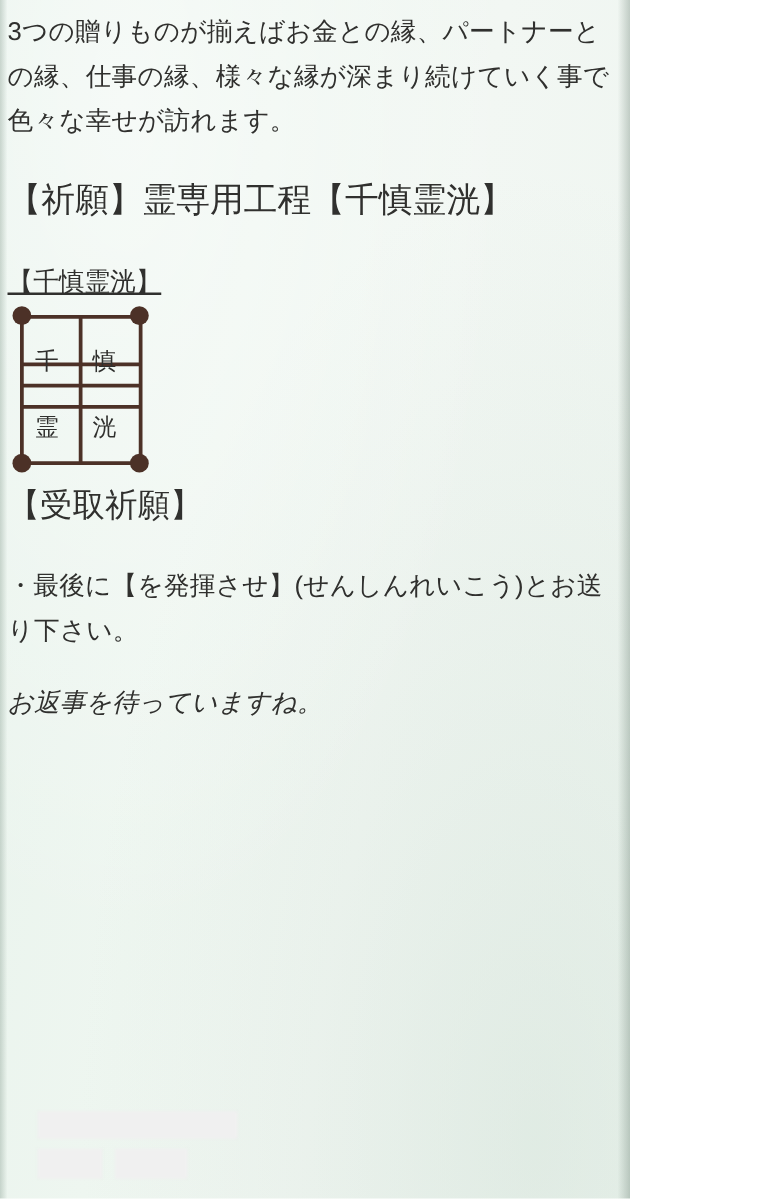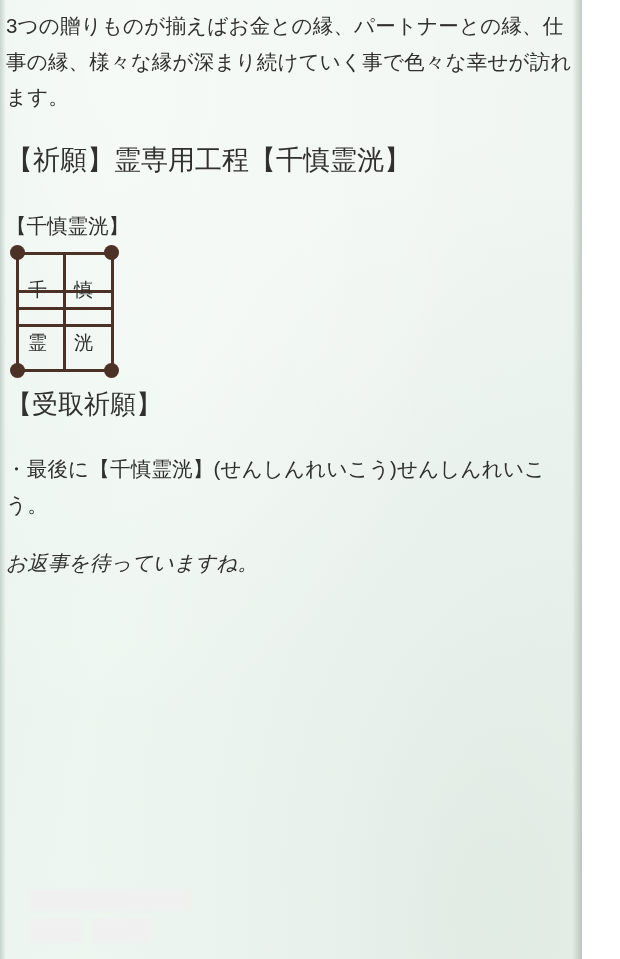--- a/index.html
+++ b/index.html
@@ -2,21 +2,21 @@
 <html><head>
 <meta charset="utf-8">
 <style>
   html, body {
     margin: 0;
     padding: 0;
     background: #ffffff;
   }
   #page {
     position: relative;
-    width: 582px;
+    width: 504px;
     height: 959px;
     background: linear-gradient(100deg, #e8f3ec 0%, #eef6f0 35%, #f2f7f3 60%, #eef5f0 100%);
     overflow: hidden;
     font-family: "Liberation Sans", "DejaVu Sans", sans-serif;
     color: #30302e;
   }
   
   #page::before {
     content: "";
     position: absolute;
@@ -62,20 +62,21 @@
     line-height: 1.74;
   }
   
   .sigil-wrap {
     margin: 0 0 8px 0;
   }
   .sigil-title {
     font-size: 20.5px;
     line-height: 1.6;
     margin-bottom: 2px;
+    text-decoration: underline;
   }
   .sigil {
     position: relative;
     width: 120px;
     height: 135px;
     margin-left: 2px;
   }
   .dot {
     position: absolute;
     width: 15px;
@@ -182,21 +183,21 @@
 
         <span class="gly g1">千</span>
         <span class="gly g2">慎</span>
         <span class="gly g3">霊</span>
         <span class="gly g4">洸</span>
       </div>
 
       <div class="sigil-footer">【受取祈願】</div>
     </div>
 
-    <p class="para">・最後に【千慎霊洸】(せんしんれいこう)せんしんれいこう。</p>
+    <p class="para">・最後に【を発揮させ】(せんしんれいこう)とお送り下さい。</p>
 
     <p class="para tight">お返事を待っていますね。</p>
   </div>
 
   <div class="redaction">
     <div class="bar b1"></div>
     <div class="bar b2"></div>
     <div class="bar b3"></div>
   </div>
 </div>

